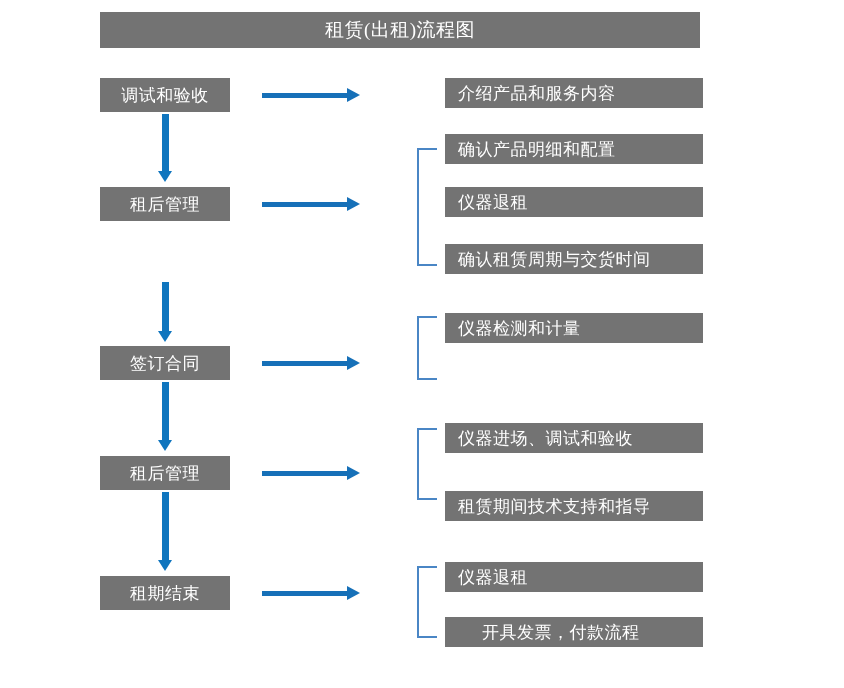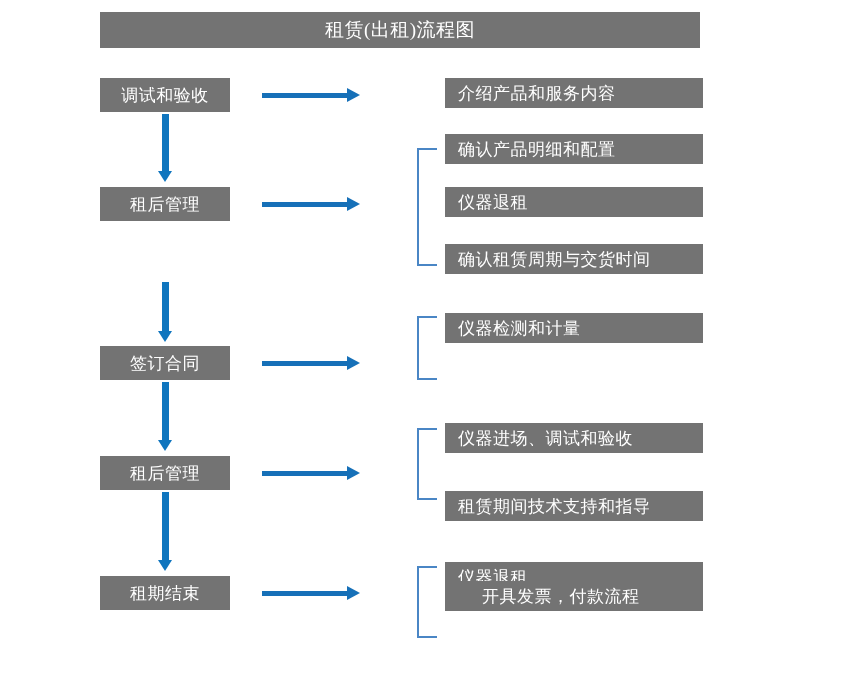--- a/index.html
+++ b/index.html
@@ -205,15 +205,15 @@
 
   <div class="box detail-box" style="top:313px;">仪器检测和计量</div>
 
 
   <div class="box detail-box" style="top:423px;">仪器进场、调试和验收</div>
 
   <div class="box detail-box" style="top:491px;">租赁期间技术支持和指导</div>
 
   <div class="box detail-box" style="top:562px;">仪器退租</div>
 
-  <div class="box detail-box" style="top:581px;padding-left:37px;">开具发票，付款流程</div>
+  <div class="box detail-box" style="top:617px;padding-left:37px;">开具发票，付款流程</div>
 
 </div>
 
 </body></html>

